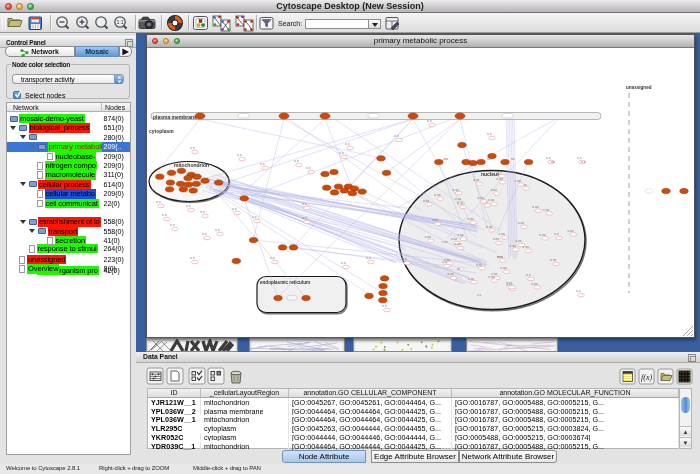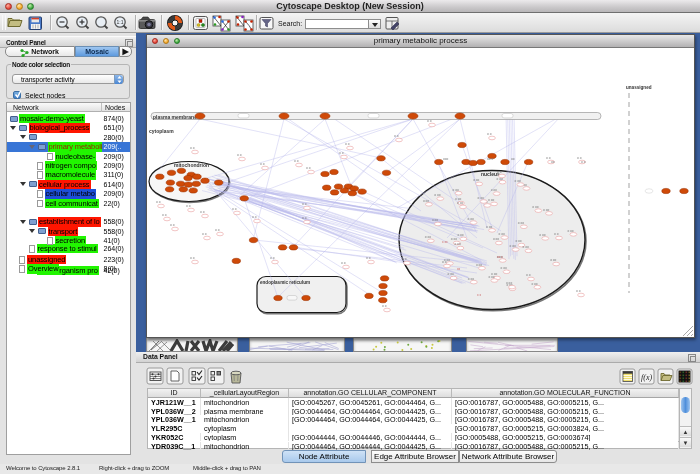--- a/index.html
+++ b/index.html
@@ -772,20 +772,21 @@
       <div class="td tdb" style="left:0;top:17.7px;width:53px;">YPL036W__2</div>
       <div class="td" style="left:53px;top:17.7px;width:88px;">plasma membrane</div>
       <div class="td" style="left:141px;top:17.7px;width:163px;">[GO:0044464, GO:0044464, GO:0044425, G...</div>
       <div class="td" style="left:304px;top:17.7px;width:227px;">[GO:0016787, GO:0005488, GO:0005215, G...</div>
       <div class="td tdb" style="left:0;top:26.4px;width:68px;">YPL036W__1</div>
       <div class="td" style="left:53px;top:26.4px;width:88px;">mitochondrion</div>
       <div class="td" style="left:141px;top:26.4px;width:163px;">[GO:0044464, GO:0044464, GO:0044425, G...</div>
       <div class="td" style="left:304px;top:26.4px;width:227px;">[GO:0016787, GO:0005488, GO:0005215, G...</div>
       <div class="td tdb" style="left:0;top:35.099999999999994px;width:64px;">YLR295C</div>
       <div class="td" style="left:53px;top:35.099999999999994px;width:88px;">cytoplasm</div>
+      <div class="td" style="left:141px;top:35.099999999999994px;width:163px;">[GO:0045263, GO:0044444, GO:0044455, G...</div>
       <div class="td" style="left:304px;top:35.099999999999994px;width:227px;">[GO:0016787, GO:0005215, GO:0003824, G...</div>
       <div class="td tdb" style="left:0;top:43.8px;width:53px;">YKR052C</div>
       <div class="td" style="left:53px;top:43.8px;width:88px;">cytoplasm</div>
       <div class="td" style="left:141px;top:43.8px;width:163px;">[GO:0044444, GO:0044446, GO:0044444, G...</div>
       <div class="td" style="left:304px;top:43.8px;width:227px;">[GO:0005488, GO:0005215, GO:0003674]</div>
       <div class="td tdb" style="left:0;top:52.5px;width:53px;">YDR039C__1</div>
       <div class="td" style="left:53px;top:52.5px;width:88px;">mitochondrion</div>
       <div class="td" style="left:141px;top:52.5px;width:163px;">[GO:0044464, GO:0044444, GO:0044425, G...</div>
       <div class="td" style="left:304px;top:52.5px;width:227px;">[GO:0016787, GO:0005488, GO:0005215, G...</div>
     </div>

